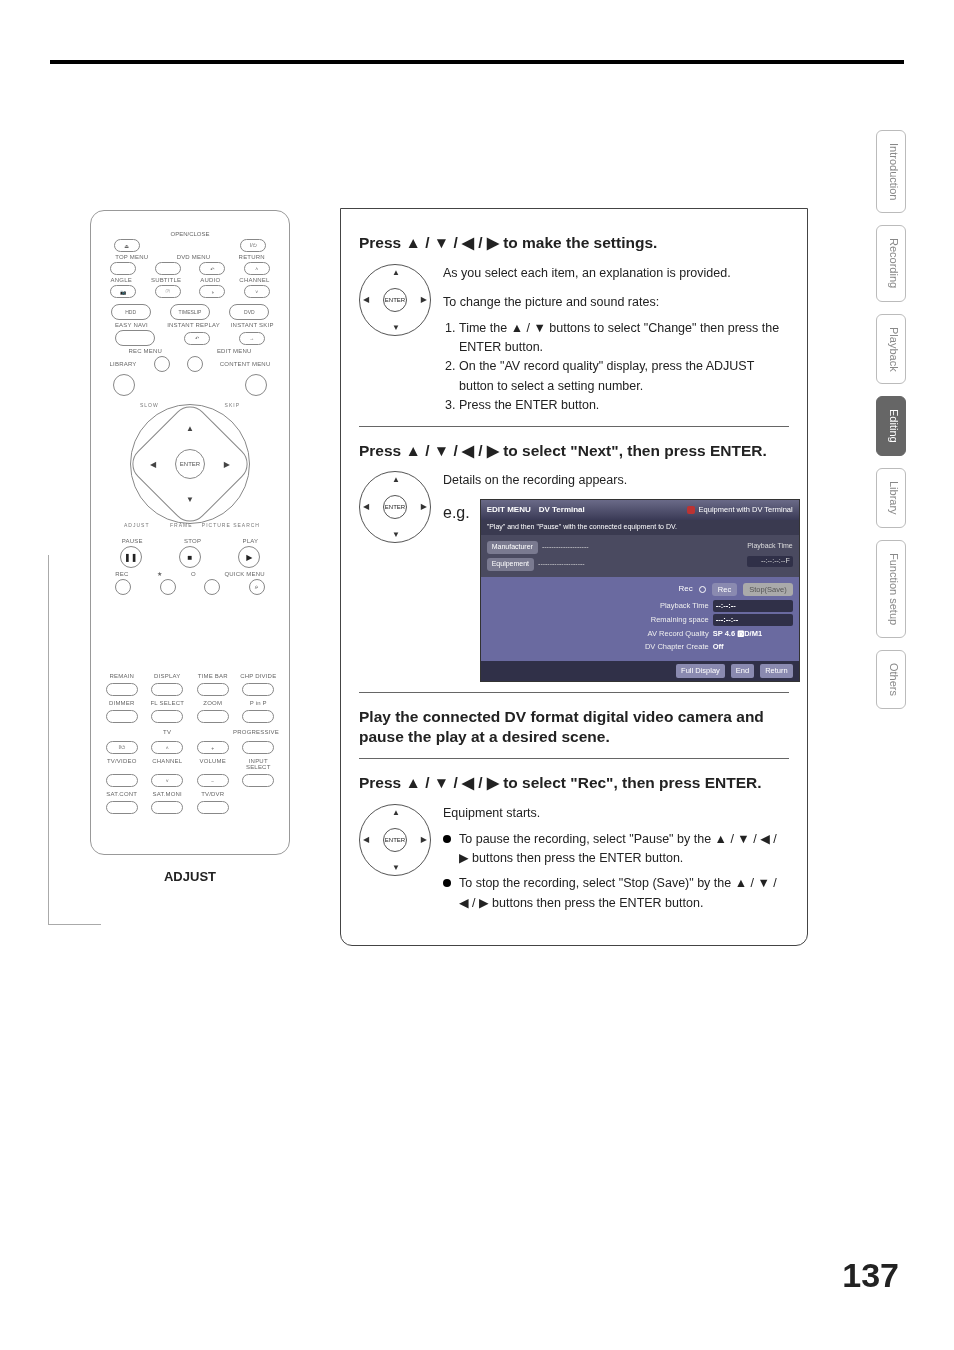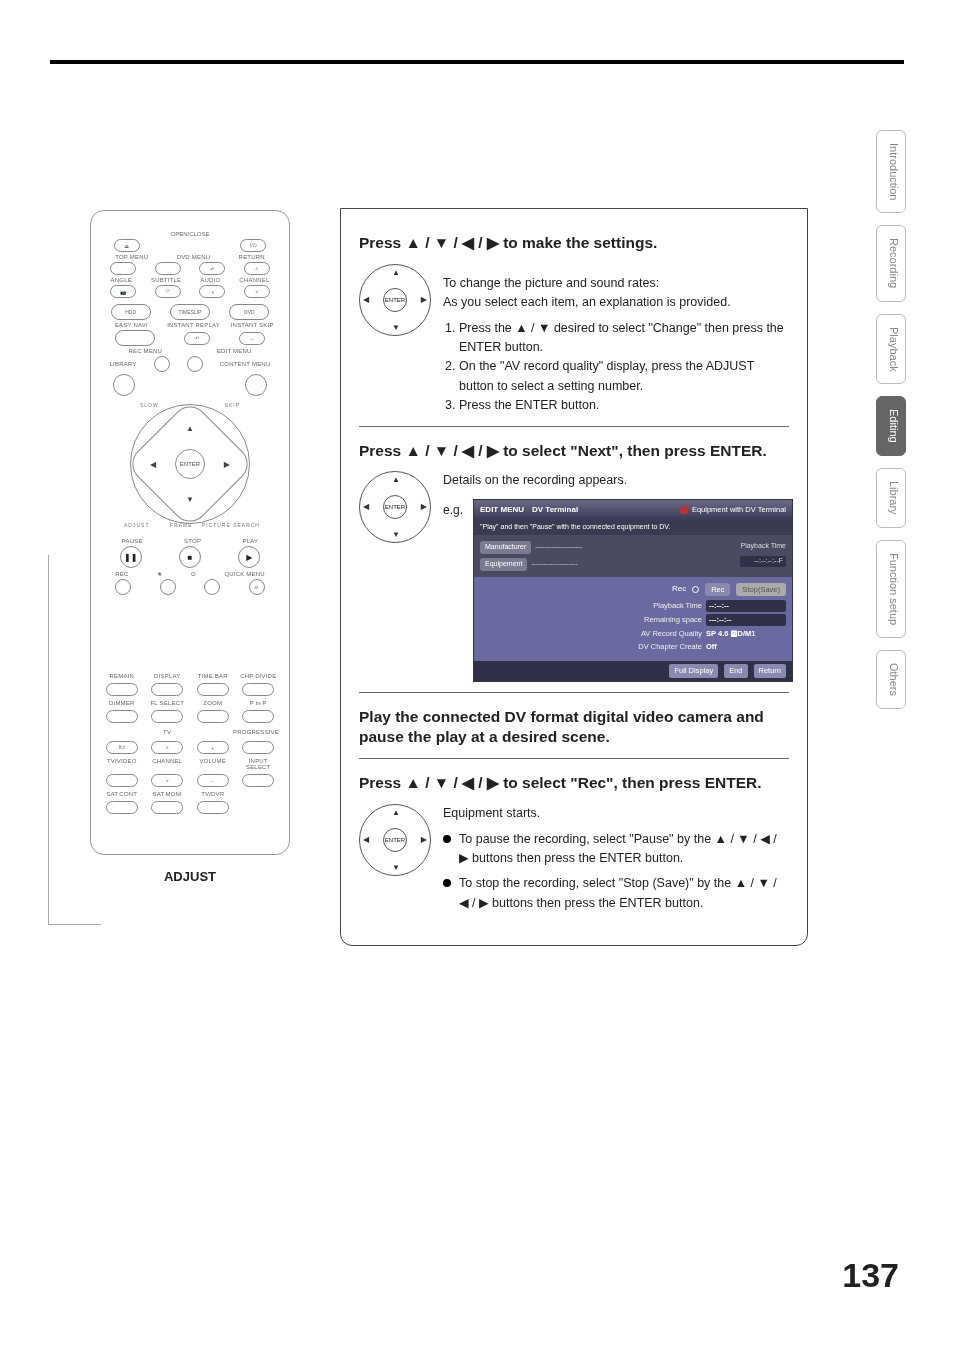--- a/index.html
+++ b/index.html
@@ -62,21 +62,21 @@
   
   .navpad { width: 72px; height: 72px; flex: 0 0 72px; position: relative; }
   .navpad .ring { position: absolute; inset: 0; border: 1px solid #555; border-radius: 50%; }
   .navpad .ctr { position: absolute; top: 24px; left: 24px; width: 24px; height: 24px; border: 1px solid #555; border-radius: 50%; font-size: 6px; display: flex; align-items: center; justify-content: center; background: #fff; }
   .navpad .a { position: absolute; font-size: 8px; color: #333; }
   .navpad .a.up{top:4px;left:33px} .navpad .a.dn{bottom:4px;left:33px}
   .navpad .a.lf{left:4px;top:31px} .navpad .a.rt{right:4px;top:31px}
 
   
   .eg-row { display: flex; gap: 10px; align-items: flex-start; }
-  .eg-label { font-size: 12px; margin-top: 2px; }
+  .eg-label { font-size: 16px; margin-top: 2px; }
   .osd { width: 320px; font-size: 8px; color: #fff; border: 1px solid #333; }
   .osd .hdr { display: flex; align-items: center; gap: 8px; padding: 4px 6px; background: linear-gradient(#6a6a88,#3a3a56); font-weight: 700; }
   .osd .hdr .right { margin-left: auto; font-weight: 400; font-size: 7.5px; display: flex; align-items: center; gap: 4px; }
   .osd .note { background: #3a3a50; padding: 2px 6px; font-size: 7px; }
   .osd .mid { background: #4a4a60; padding: 6px; display: flex; gap: 12px; }
   .osd .mid .col { display: flex; flex-direction: column; gap: 4px; }
   .osd .tag { display: inline-flex; align-items: center; background: #7a7a90; border-radius: 3px; padding: 1px 5px; font-size: 7px; margin-right: 4px; }
   .osd .val { color: #ddd; font-size: 7px; }
   .osd .band { background: #777; padding: 4px 6px; display: flex; gap: 6px; align-items: center; }
   .osd .band .spacer { flex: 1; }
@@ -276,24 +276,24 @@
   <div class="step-body">
     <div class="navpad">
       <div class="ring"></div>
       <div class="a up">▲</div>
           <div class="a dn">▼</div>
           <div class="a lf">◀</div>
           <div class="a rt">▶</div>
       <div class="ctr">ENTER</div>
     </div>
     <div class="desc">
+      <p>As you select each item, an explanation is provided.</p>
       <p style="margin-top:10px">To change the picture and sound rates:</p>
-      <p>As you select each item, an explanation is provided.</p>
       <ol>
-        <li>Press the ▲ / ▼ desired to select "Change" then press the ENTER button.</li>
+        <li>Time the ▲ / ▼ buttons to select "Change" then press the ENTER button.</li>
         <li>On the "AV record quality" display, press the ADJUST button to select a setting number.</li>
         <li>Press the ENTER button.</li>
       </ol>
     </div>
   </div>
 
   <hr class="hr">
 
   <div class="step-title">
     <span>Press </span>

